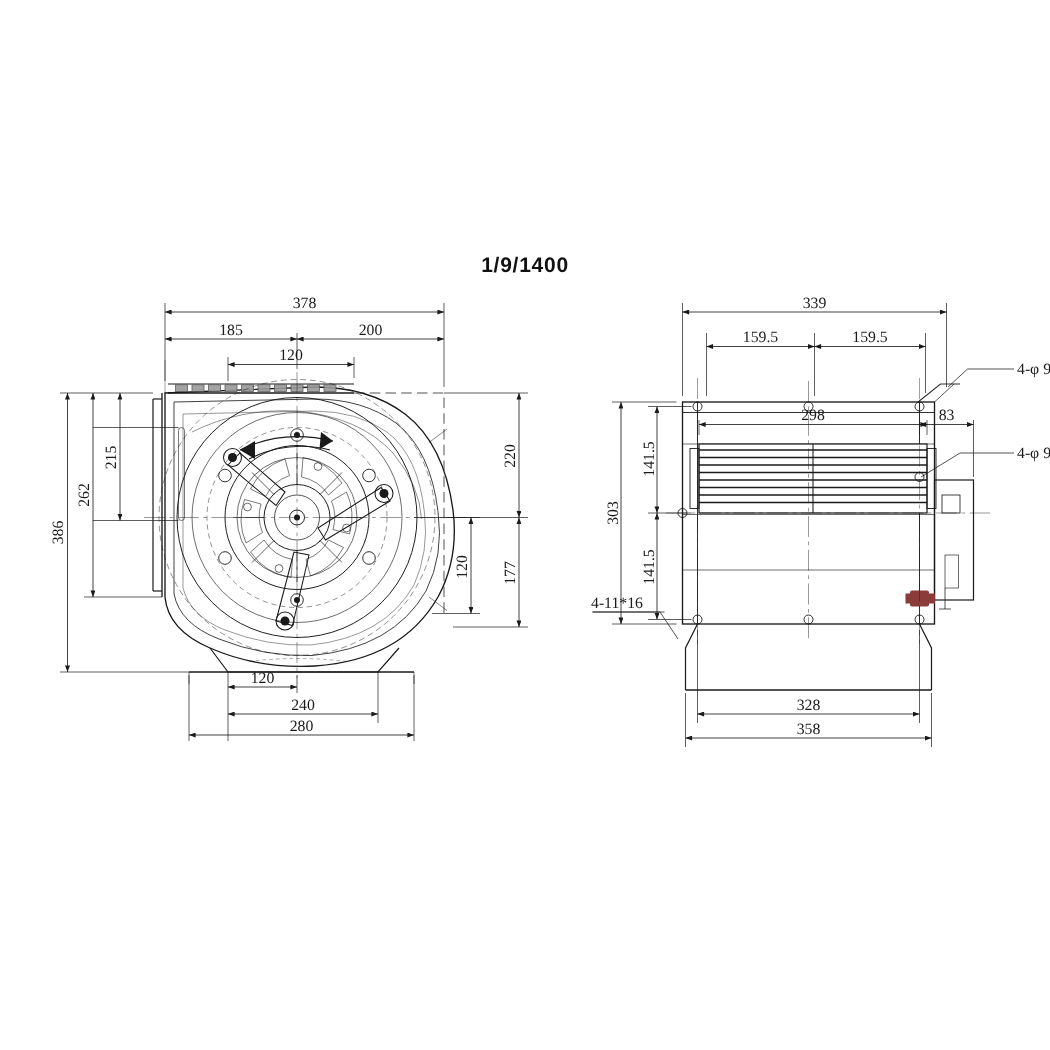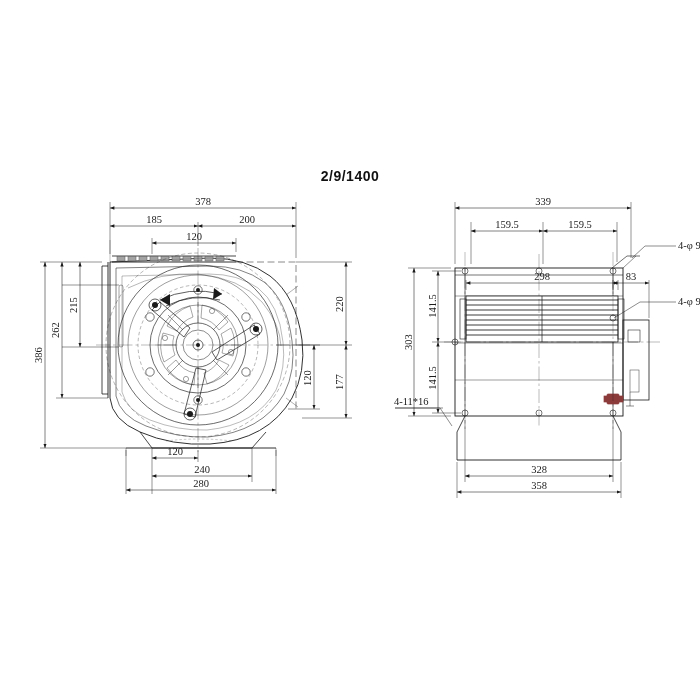--- a/index.html
+++ b/index.html
@@ -12,21 +12,21 @@
   }
   svg{display:block;}
   .dimtxt{font-family:"Liberation Serif",serif;font-size:10.5px;fill:#1a1a1a;}
   .leadtxt{font-family:"Liberation Serif",serif;font-size:10.5px;fill:#1a1a1a;}
 </style>
 </head>
 <body>
 
 <div id="sheet">
 
-  <div id="title">2/9/1400</div>
+  <div id="title">1/9/1400</div>
 
   <svg width="700" height="700" viewBox="0 0 700 700">
     <defs>
       <marker id="ar" markerWidth="9" markerHeight="9" refX="8" refY="3" orient="auto" markerUnits="strokeWidth">
         <path d="M0,0 L8,3 L0,6 z" fill="#1a1a1a"></path>
       </marker>
       <marker id="arS" markerWidth="9" markerHeight="9" refX="0" refY="3" orient="auto" markerUnits="strokeWidth">
         <path d="M8,0 L0,3 L8,6 z" fill="#1a1a1a"></path>
       </marker>
       <clipPath id="impclip">

